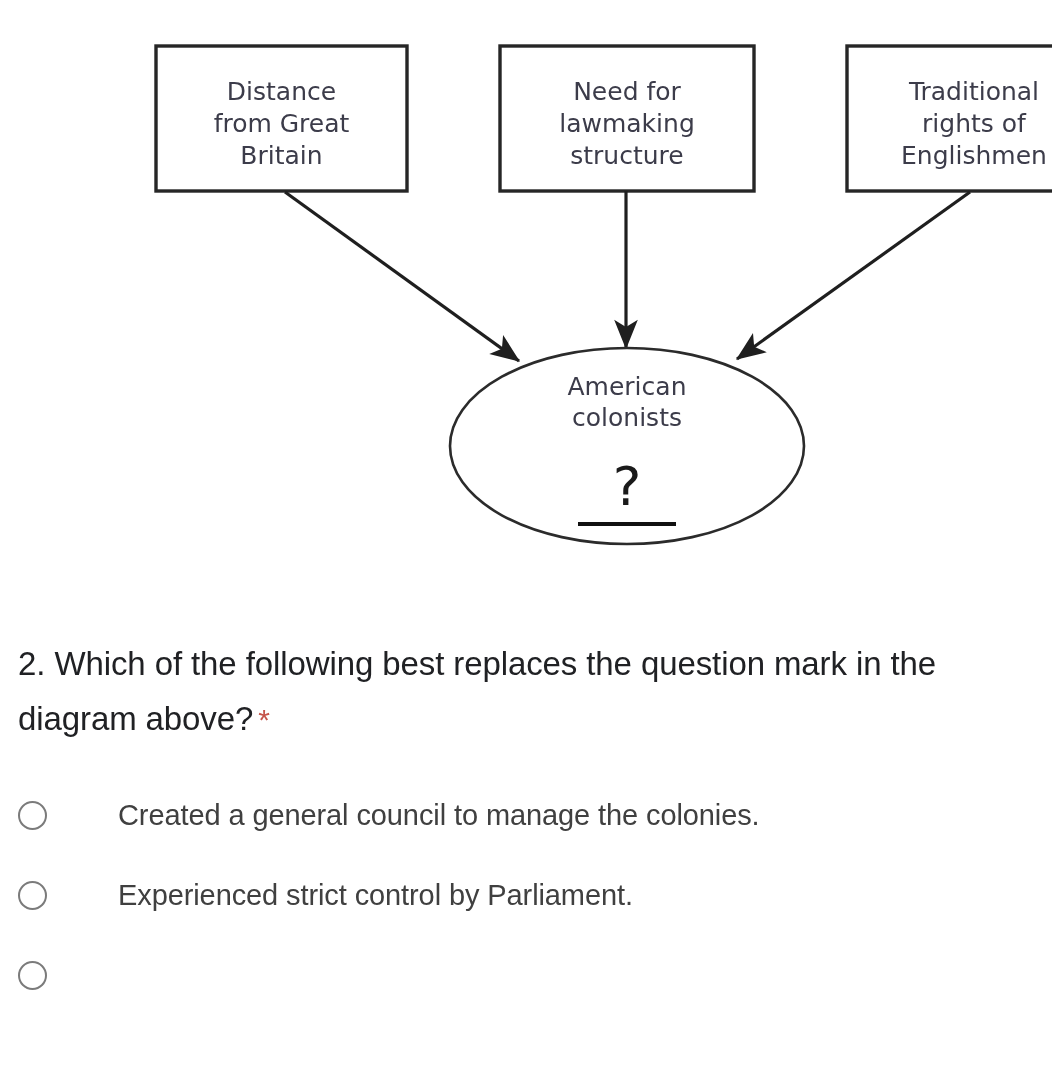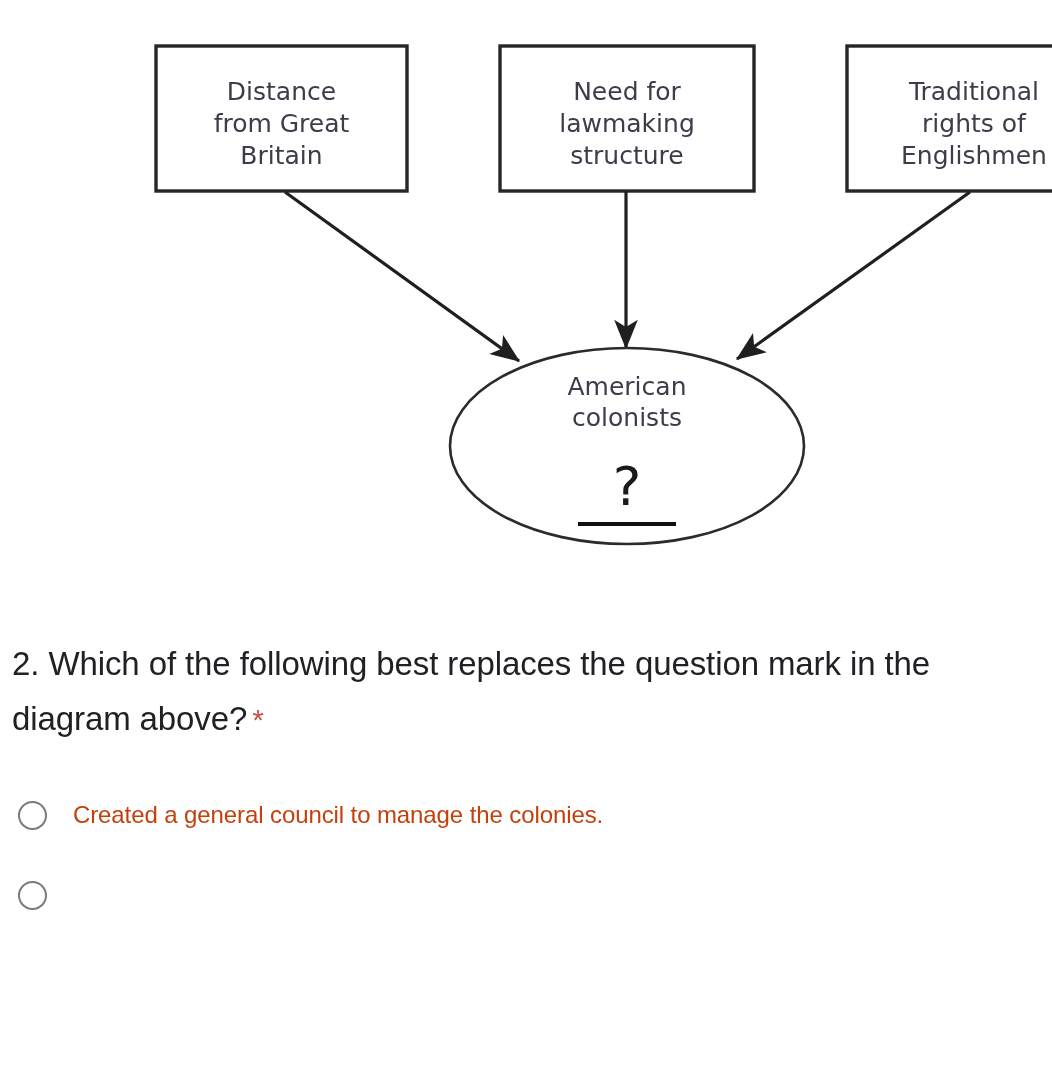--- a/index.html
+++ b/index.html
@@ -64,21 +64,21 @@
 
   
   #question-block {
     position: absolute;
     left: 0;
     top: 636px;
     width: 1052px;
   }
   #question-title {
     margin: 0;
-    padding: 0 16px 0 12px;
+    padding: 0 16px 0 18px;
     font-family: "Liberation Sans", sans-serif;
     font-size: 33px;
     line-height: 55px;
     font-weight: 400;
     color: #202124;
     letter-spacing: -0.1px;
   }
   #question-required-marker {
     color: #c5544a;
     font-size: 30px;
@@ -103,24 +103,25 @@
     width: 29px;
     height: 29px;
     border-radius: 50%;
     border: 2.6px solid #7b7b7b;
     background: #ffffff;
     box-sizing: border-box;
     margin-right: 26px;
   }
   .option-label {
     font-family: "Liberation Sans", sans-serif;
-    font-size: 24px;
-    color: #c2410c;
+    font-size: 29px;
+    color: #404040;
     white-space: nowrap;
     letter-spacing: -0.1px;
+    margin-left: 45px;
   }
 </style>
 </head>
 <body>
 
 <div id="diagram-figure">
   <svg id="diagram-svg" width="1052" height="600" viewBox="0 0 1052 600">
 
     <defs>
       <marker id="arrowhead" markerWidth="11" markerHeight="11" refX="9.2" refY="4.1" orient="auto" markerUnits="strokeWidth">
@@ -169,19 +170,23 @@
   </div>
 </div>
 
 <div id="options-list">
 
   <div class="option-row">
     <span class="option-radio"></span>
     <span class="option-label">Created a general council to manage the colonies.</span>
   </div>
 
+  <div class="option-row">
+    <span class="option-radio"></span>
+    <span class="option-label">Experienced strict control by Parliament.</span>
+  </div>
 
 
   <div class="option-row">
     <span class="option-radio"></span>
   </div>
 
 </div>
 
 </body></html>

